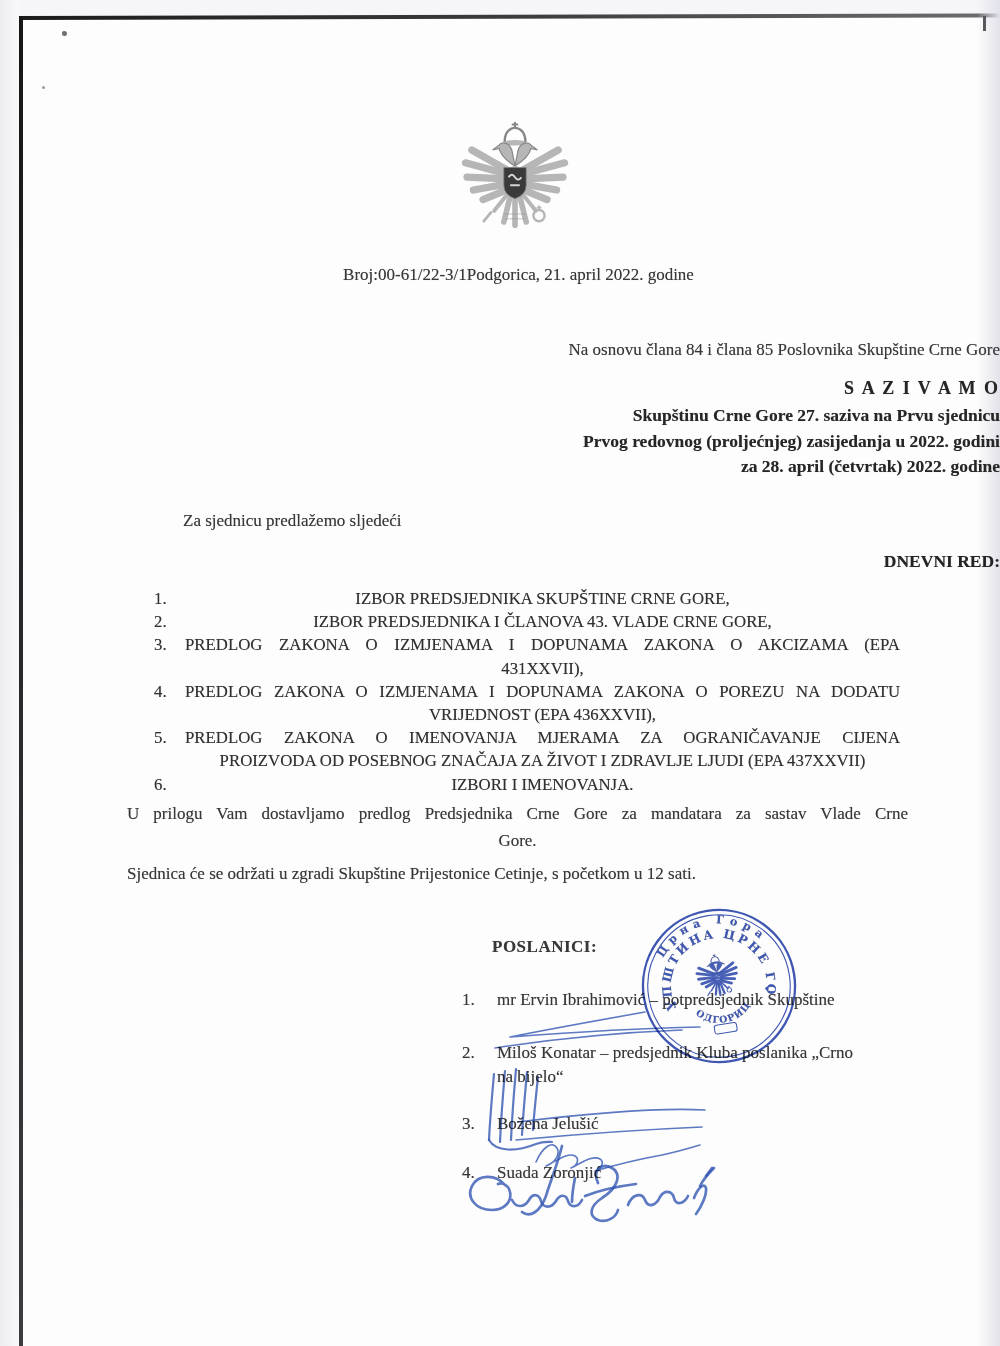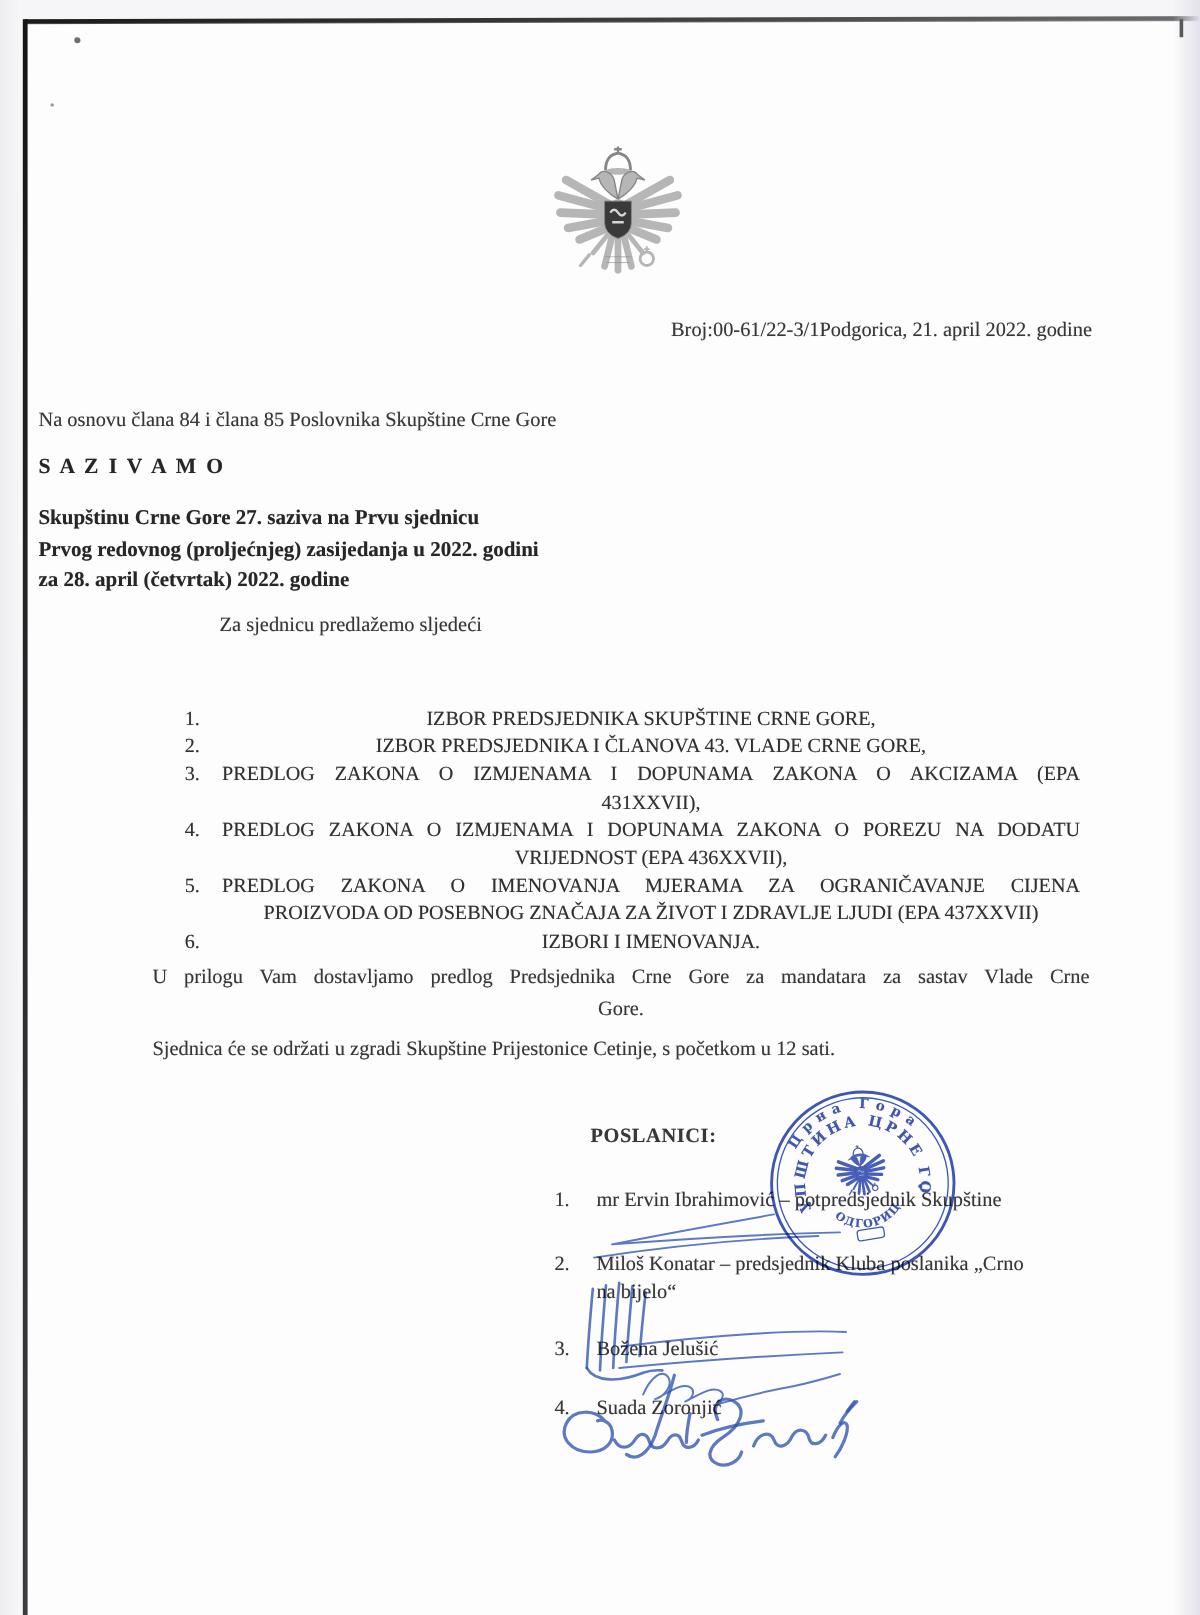--- a/index.html
+++ b/index.html
@@ -19,25 +19,25 @@
     background:linear-gradient(#161616,#3c3c40);filter:blur(.35px);}
   .edge-right-shade{position:absolute;top:0;right:0;width:23px;bottom:0;
     background:linear-gradient(to right,rgba(235,235,242,0),#e2e2ea);}
   .edge-corner-tick{position:absolute;top:16px;right:14px;width:3px;height:15px;background:#57575c;filter:blur(.3px);}
   .speck1{position:absolute;left:62px;top:31px;width:5px;height:5px;background:#6f6f6f;border-radius:40% 60% 50% 50%;}
   .speck2{position:absolute;left:42px;top:86px;width:3px;height:3px;background:#9a9a9a;border-radius:50%;}
   
   .emblem{position:absolute;left:459px;top:118px;width:112px;height:136px;
     --e-wing:#b6b6b6;--e-dark:#878787;--e-shield:#3a3a3a;--e-acc:#d6d6d6;}
   
-  .hdr-row{position:absolute;left:127px;right:90px;top:265px;display:flex;justify-content:flex-end;font-size:17px;}
-  .centered{position:absolute;left:32px;right:0;text-align:left;}
+  .hdr-row{position:absolute;left:127px;right:90px;top:265px;display:flex;justify-content:center;font-size:17px;}
+  .centered{position:absolute;left:32px;right:0;text-align:right;}
   .legal{top:340px;font-size:17px;}
   .conv-title{top:378px;font-size:18px;font-weight:bold;letter-spacing:2px;color:#262626;}
-  .conv-lines{top:403px;font-weight:bold;font-size:17.5px;line-height:25.5px;color:#262626;margin-top:16px;}
+  .conv-lines{top:403px;font-weight:bold;font-size:17.5px;line-height:25.5px;color:#262626;}
   .intro{position:absolute;left:183px;top:511px;font-size:17px;}
   .agenda-title{top:551px;font-weight:bold;font-size:17.5px;color:#242424;}
   .agenda{position:absolute;left:154px;top:587px;width:746px;font-size:16.8px;line-height:23.2px;color:#303030;}
   .a-item{display:flex;}
   .a-num{flex:0 0 31px;}
   .a-txt{flex:0 0 715px;width:715px;}
   .jline{text-align:justify;text-align-last:justify;}
   .nline{text-align:center;}
   .para{position:absolute;left:127px;width:781px;font-size:17px;line-height:26.5px;}
   .para1{top:801px;}
@@ -137,20 +137,21 @@
   <div class="centered legal">Na osnovu člana 84 i člana 85 Poslovnika Skupštine Crne Gore</div>
 
   <div class="centered conv-title">S A Z I V A M O</div>
   <div class="centered conv-lines">
     <div>Skupštinu Crne Gore 27. saziva na Prvu sjednicu</div>
     <div>Prvog redovnog (proljećnjeg) zasijedanja u 2022. godini</div>
     <div>za 28. april (četvrtak) 2022. godine</div>
   </div>
 
   <div class="intro">Za sjednicu predlažemo sljedeći</div>
+  <div class="centered agenda-title">DNEVNI RED:</div>
 
   <div class="agenda">
     <div class="a-item">
       <span class="a-num">1.</span>
       <span class="a-txt">
           <span style="display:block" class="nline">IZBOR PREDSJEDNIKA SKUPŠTINE CRNE GORE,</span>
         </span>
     </div>
     <div class="a-item">
       <span class="a-num">2.</span>

